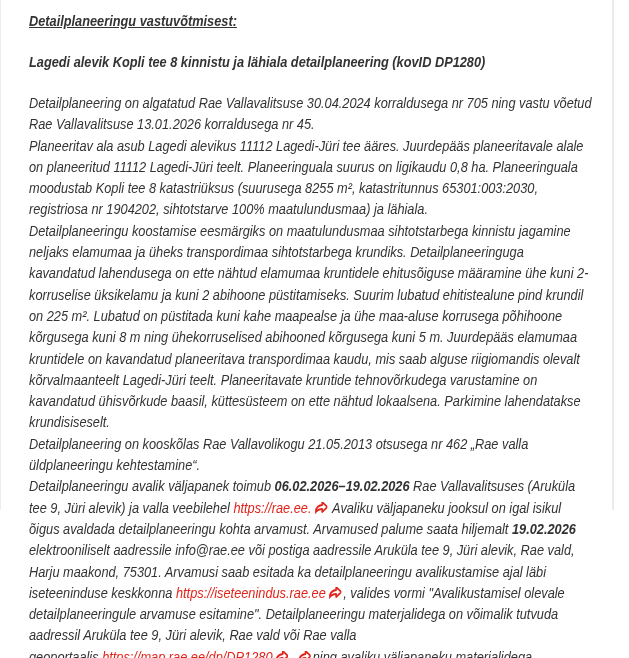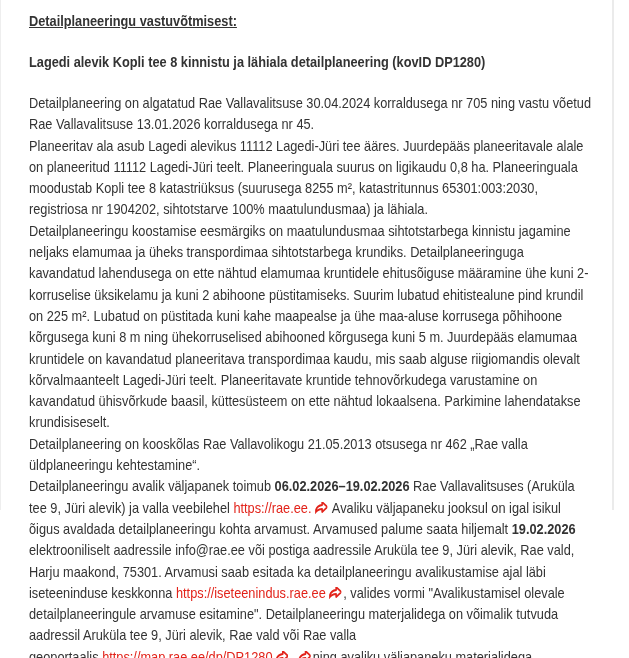--- a/index.html
+++ b/index.html
@@ -1,20 +1,20 @@
 <!DOCTYPE html>
 <html><head>
 <meta charset="utf-8">
 <style>
   html, body { margin: 0; padding: 0; background: #ffffff; }
   body { width: 629px; height: 658px; overflow: hidden; position: relative; }
   .panel {
     position: absolute; left: 0; top: 0; width: 614px; height: 510px;
     border-left: 1px solid #eeeeee; border-right: 2px solid #ebebeb;
-    background: #ffffff; box-sizing: border-box;
+    background: #ffffff; box-sizing: border-box; font-style: italic;
   }
   .content {
     position: absolute; left: 28px; top: 11px; width: 640px;
     transform: scaleX(0.875); transform-origin: 0 0;
     font-family: "Liberation Sans", sans-serif;
     font-size: 14.6px; color: #333333; line-height: 21.3px;
   }
   .heading { font-weight: bold; text-decoration: underline; margin: 0; height: 21px; }
   .title { font-weight: bold; margin: 20px 0 0 0; height: 21px; }
   .body { margin-top: 20px; }

